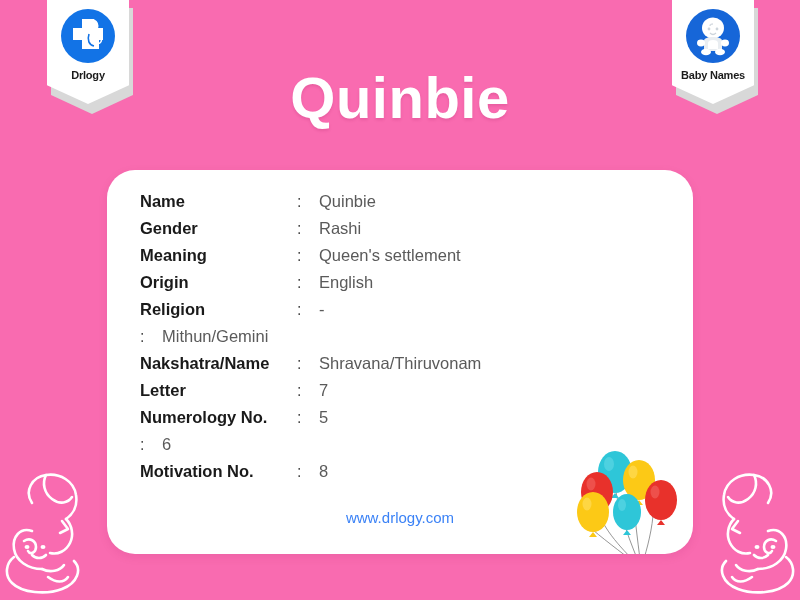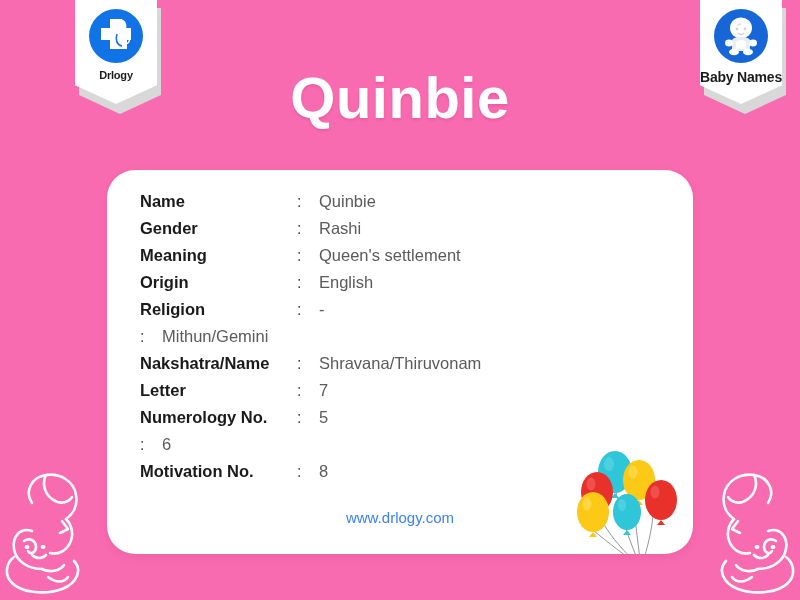--- a/index.html
+++ b/index.html
@@ -19,21 +19,20 @@
   
   .corner-art { position: absolute; pointer-events: none; }
   .corner-art.left  { left: 2px;  bottom: 2px; }
   .corner-art.right { right: 2px; bottom: 2px; transform: scaleX(-1); }
 
   
   .badge {
     position: absolute;
     top: 0;
     width: 82px;
-    margin-left: 28px;
   }
   .badge.left  { left: 47px; }
   .badge.right { left: 672px; }
 
   .badge-shadow {
     position: absolute;
     top: 8px; left: 4px;
     width: 82px; height: 106px;
     background: #d8d8d8;
     clip-path: polygon(0 0, 100% 0, 100% 82%, 50% 100%, 0 82%);
@@ -60,21 +59,21 @@
   }
   .badge.right .badge-icon-circle { background: #1666d8; }
   .badge-label {
     margin-top: 6px;
     font-size: 11px;
     font-weight: bold;
     color: #1b1b1b;
     letter-spacing: -0.2px;
     white-space: nowrap;
   }
-  .badge.right .badge-label { font-size: 14px; }
+  .badge.right .badge-label { font-size: 11px; }
 
   
   .page-title {
     position: absolute;
     top: 64px; left: 0; right: 0;
     text-align: center;
     font-size: 58px;
     font-weight: bold;
     color: #ffffff;
     letter-spacing: 0.5px;

